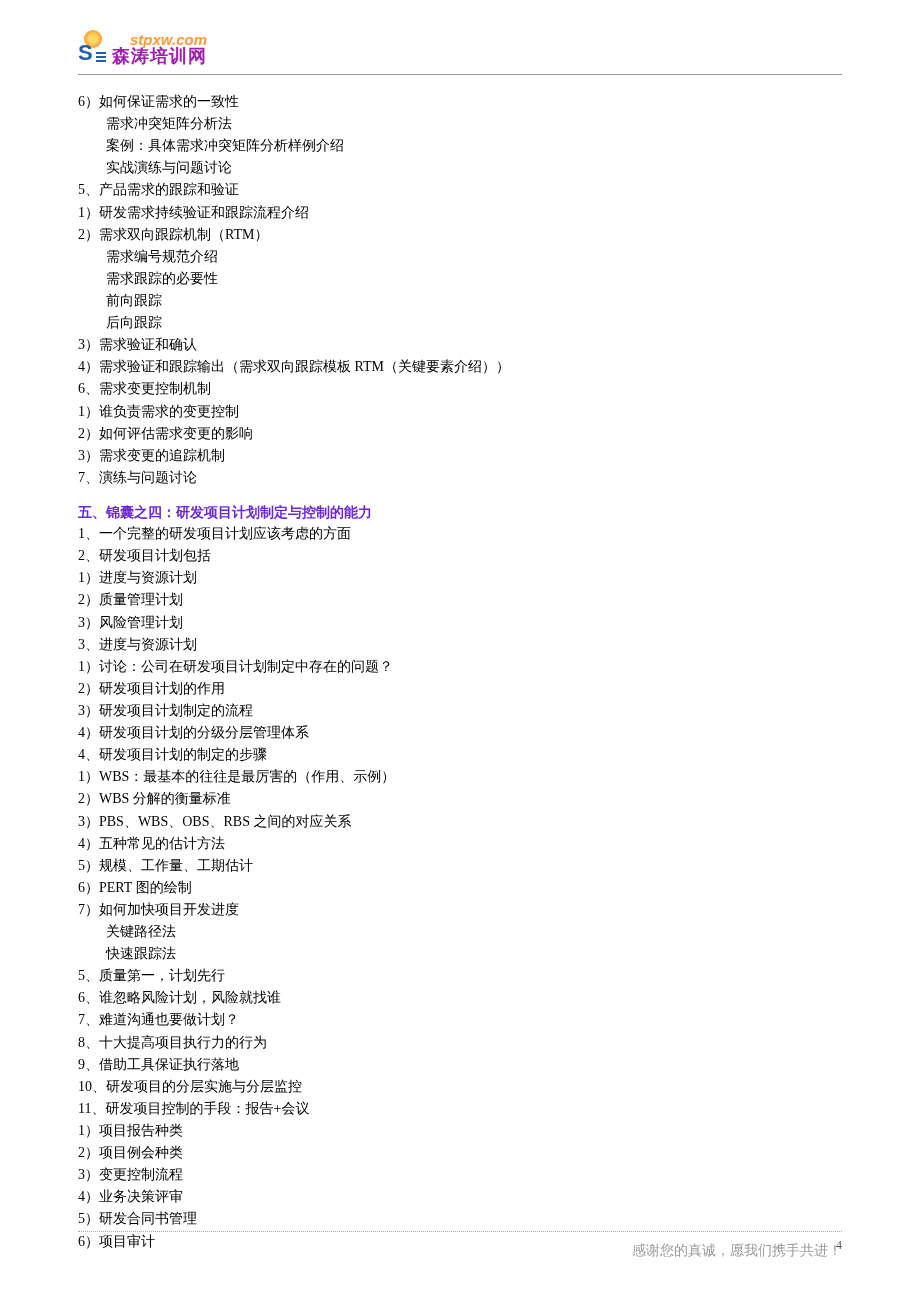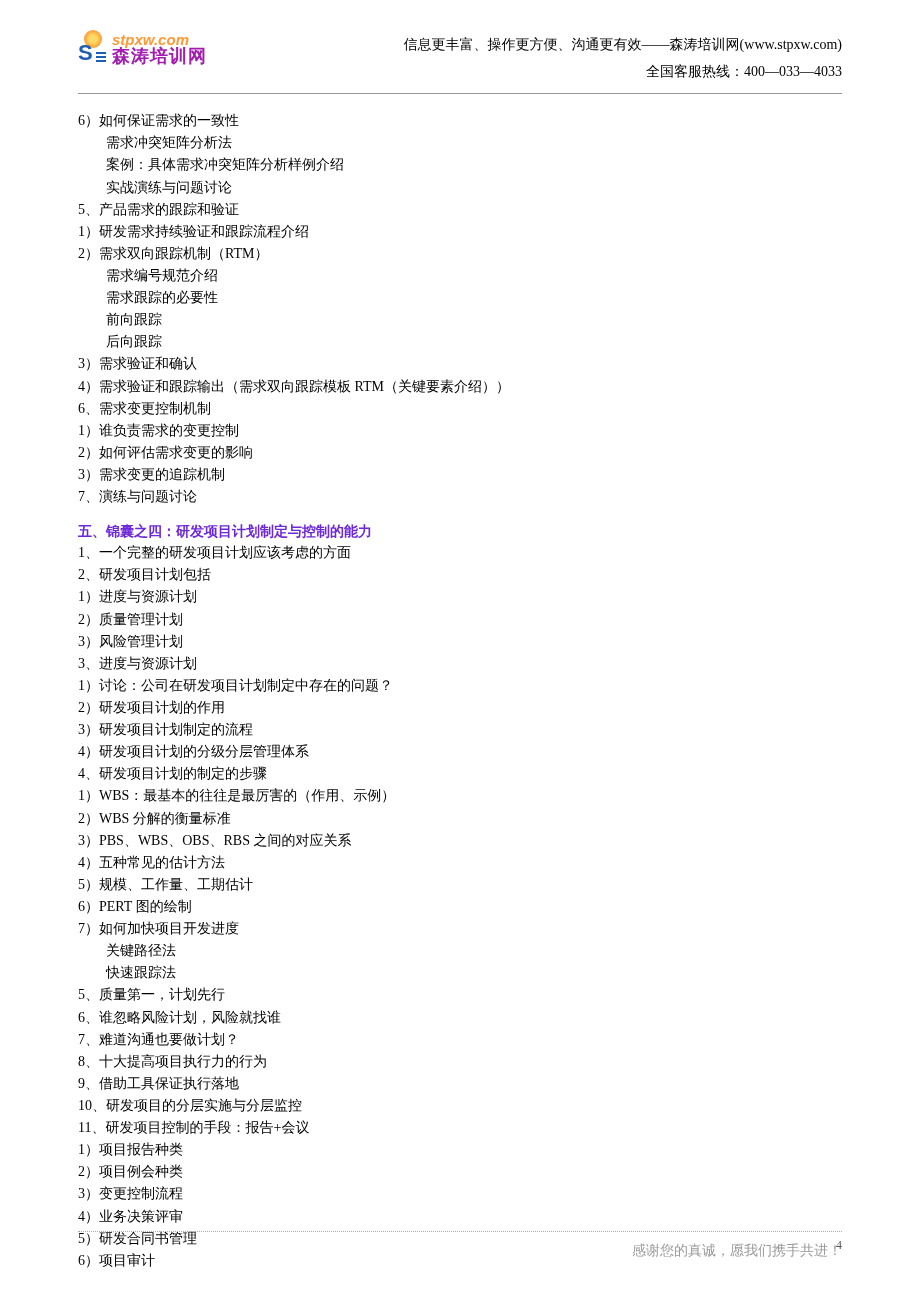--- a/index.html
+++ b/index.html
@@ -59,20 +59,21 @@
     .logo-bars div {
       width: 10px;
       height: 2px;
       background: #1e5fb3;
       margin: 2px 0;
     }
     .logo-text {
       display: flex;
       flex-direction: column;
       line-height: 1;
+      align-items: flex-end;
     }
     .logo-url {
       font-family: "Comic Sans MS", cursive, sans-serif;
       font-style: italic;
       color: #ff9933;
       font-size: 15px;
       font-weight: bold;
     }
     .logo-cn {
       color: #a21caf;
@@ -138,24 +139,20 @@
             <div></div>
             <div></div>
             <div></div>
           </div>
       </div>
       <div class="logo-text">
         <span class="logo-url">stpxw.com</span>
         <span class="logo-cn">森涛培训网</span>
       </div>
     </div>
-    <div class="header-right">
-      <div>信息更丰富、操作更方便、沟通更有效——森涛培训网(www.stpxw.com)</div>
-      <div>全国客服热线：400—033—4033</div>
-    </div>
   </div>
 
   <div class="content">
     <div id="lines-top"><div class="">6）如何保证需求的一致性</div><div class="indent">需求冲突矩阵分析法</div><div class="indent">案例：具体需求冲突矩阵分析样例介绍</div><div class="indent">实战演练与问题讨论</div><div class="">5、产品需求的跟踪和验证</div><div class="">1）研发需求持续验证和跟踪流程介绍</div><div class="">2）需求双向跟踪机制（RTM）</div><div class="indent">需求编号规范介绍</div><div class="indent">需求跟踪的必要性</div><div class="indent">前向跟踪</div><div class="indent">后向跟踪</div><div class="">3）需求验证和确认</div><div class="">4）需求验证和跟踪输出（需求双向跟踪模板 RTM（关键要素介绍））</div><div class="">6、需求变更控制机制</div><div class="">1）谁负责需求的变更控制</div><div class="">2）如何评估需求变更的影响</div><div class="">3）需求变更的追踪机制</div><div class="">7、演练与问题讨论</div></div>
     <div class="section-heading">五、锦囊之四：研发项目计划制定与控制的能力</div>
     <div id="lines-s5"><div class="">1、一个完整的研发项目计划应该考虑的方面</div><div class="">2、研发项目计划包括</div><div class="">1）进度与资源计划</div><div class="">2）质量管理计划</div><div class="">3）风险管理计划</div><div class="">3、进度与资源计划</div><div class="">1）讨论：公司在研发项目计划制定中存在的问题？</div><div class="">2）研发项目计划的作用</div><div class="">3）研发项目计划制定的流程</div><div class="">4）研发项目计划的分级分层管理体系</div><div class="">4、研发项目计划的制定的步骤</div><div class="">1）WBS：最基本的往往是最厉害的（作用、示例）</div><div class="">2）WBS 分解的衡量标准</div><div class="">3）PBS、WBS、OBS、RBS 之间的对应关系</div><div class="">4）五种常见的估计方法</div><div class="">5）规模、工作量、工期估计</div><div class="">6）PERT 图的绘制</div><div class="">7）如何加快项目开发进度</div><div class="indent">关键路径法</div><div class="indent">快速跟踪法</div><div class="">5、质量第一，计划先行</div><div class="">6、谁忽略风险计划，风险就找谁</div><div class="">7、难道沟通也要做计划？</div><div class="">8、十大提高项目执行力的行为</div><div class="">9、借助工具保证执行落地</div><div class="">10、研发项目的分层实施与分层监控</div><div class="">11、研发项目控制的手段：报告+会议</div><div class="">1）项目报告种类</div><div class="">2）项目例会种类</div><div class="">3）变更控制流程</div><div class="">4）业务决策评审</div><div class="">5）研发合同书管理</div><div class="">6）项目审计</div></div>
   </div>
 </div>
 
 <div class="footer">

